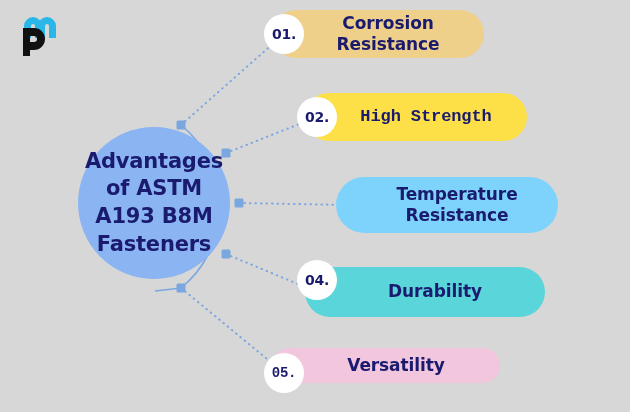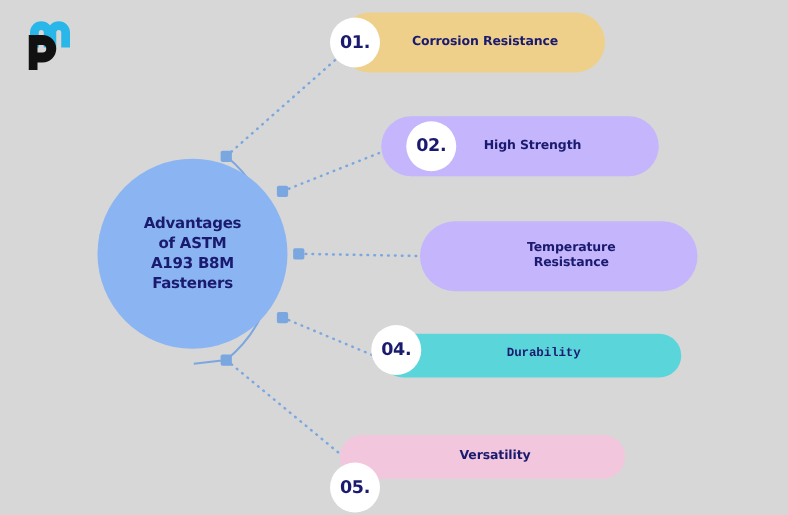--- a/index.html
+++ b/index.html
@@ -47,39 +47,39 @@
     border-radius: 50%;
     background: #8ab4f2;
     display: flex;
     align-items: center;
     justify-content: center;
     text-align: center;
     z-index: 3;
   }
   #center-circle .ct {
     color: #1a1a6e;
-    font-size: 12px;
+    font-size: 21px;
     font-weight: 700;
     line-height: 1.32;
     letter-spacing: -0.2px;
     padding: 0 8px;
     white-space: pre-line;
   }
 
   
   .pill {
     position: absolute;
     border-radius: 999px;
     display: flex;
     align-items: center;
     z-index: 2;
   }
   .pill-label {
     color: #1a1a6e;
-    font-size: 10px;
+    font-size: 17px;
     font-weight: 700;
     line-height: 1.25;
     text-align: center;
     width: 100%;
     padding-left: 34px;
     padding-right: 14px;
     box-sizing: border-box;
     white-space: pre-line;
     letter-spacing: -0.1px;
   }
@@ -140,39 +140,39 @@
 Fasteners</div>
   </div>
 
   <div class="pill" id="pill-0" style="left: 272px; top: 10px; width: 212px; height: 48px; background: rgb(239, 208, 138);">
     <div class="pill-label">Corrosion Resistance</div>
   </div>
   <div class="badge" id="badge-0" style="left: 264px; top: 14px; width: 40px; height: 40px;">
     <span>01.</span>
   </div>
 
-  <div class="pill" id="pill-1" style="left: 305px; top: 93px; width: 222px; height: 48px; background: #c4b5fd;">
+  <div class="pill" id="pill-1" style="left: 305px; top: 93px; width: 222px; height: 48px; background: #fde047; font-family: Liberation Mono, monospace;">
     <div class="pill-label">High Strength</div>
   </div>
-  <div class="badge" id="badge-1" style="left: 297px; top: 97px; width: 40px; height: 40px; margin-left: 28px;">
+  <div class="badge" id="badge-1" style="left: 297px; top: 97px; width: 40px; height: 40px;">
     <span>02.</span>
   </div>
 
-  <div class="pill" id="pill-2" style="left: 336px; top: 177px; width: 222px; height: 56px; background: #c4b5fd;">
+  <div class="pill" id="pill-2" style="left: 336px; top: 177px; width: 222px; height: 56px; background: #7dd3fc;">
     <div class="pill-label">Temperature
 Resistance</div>
   </div>
 
-  <div class="pill" id="pill-3" style="left: 305px; top: 267px; width: 240px; height: 35px; background: rgb(90, 214, 218); font-family: Liberation Mono, monospace;">
+  <div class="pill" id="pill-3" style="left: 305px; top: 267px; width: 240px; height: 50px; background: rgb(90, 214, 218);">
     <div class="pill-label">Durability</div>
   </div>
   <div class="badge" id="badge-3" style="left: 297px; top: 260px; width: 40px; height: 40px;">
     <span>04.</span>
   </div>
 
   <div class="pill" id="pill-4" style="left: 272px; top: 348px; width: 228px; height: 35px; background: rgb(242, 198, 221);">
     <div class="pill-label">Versatility</div>
   </div>
-  <div class="badge" id="badge-4" style="left: 264px; top: 370px; width: 40px; height: 40px;">
+  <div class="badge" id="badge-4" style="left: 264px; top: 353px; width: 40px; height: 40px; font-family: Liberation Mono, monospace;">
     <span>05.</span>
   </div>
 
 </div>
 
 </body></html>

